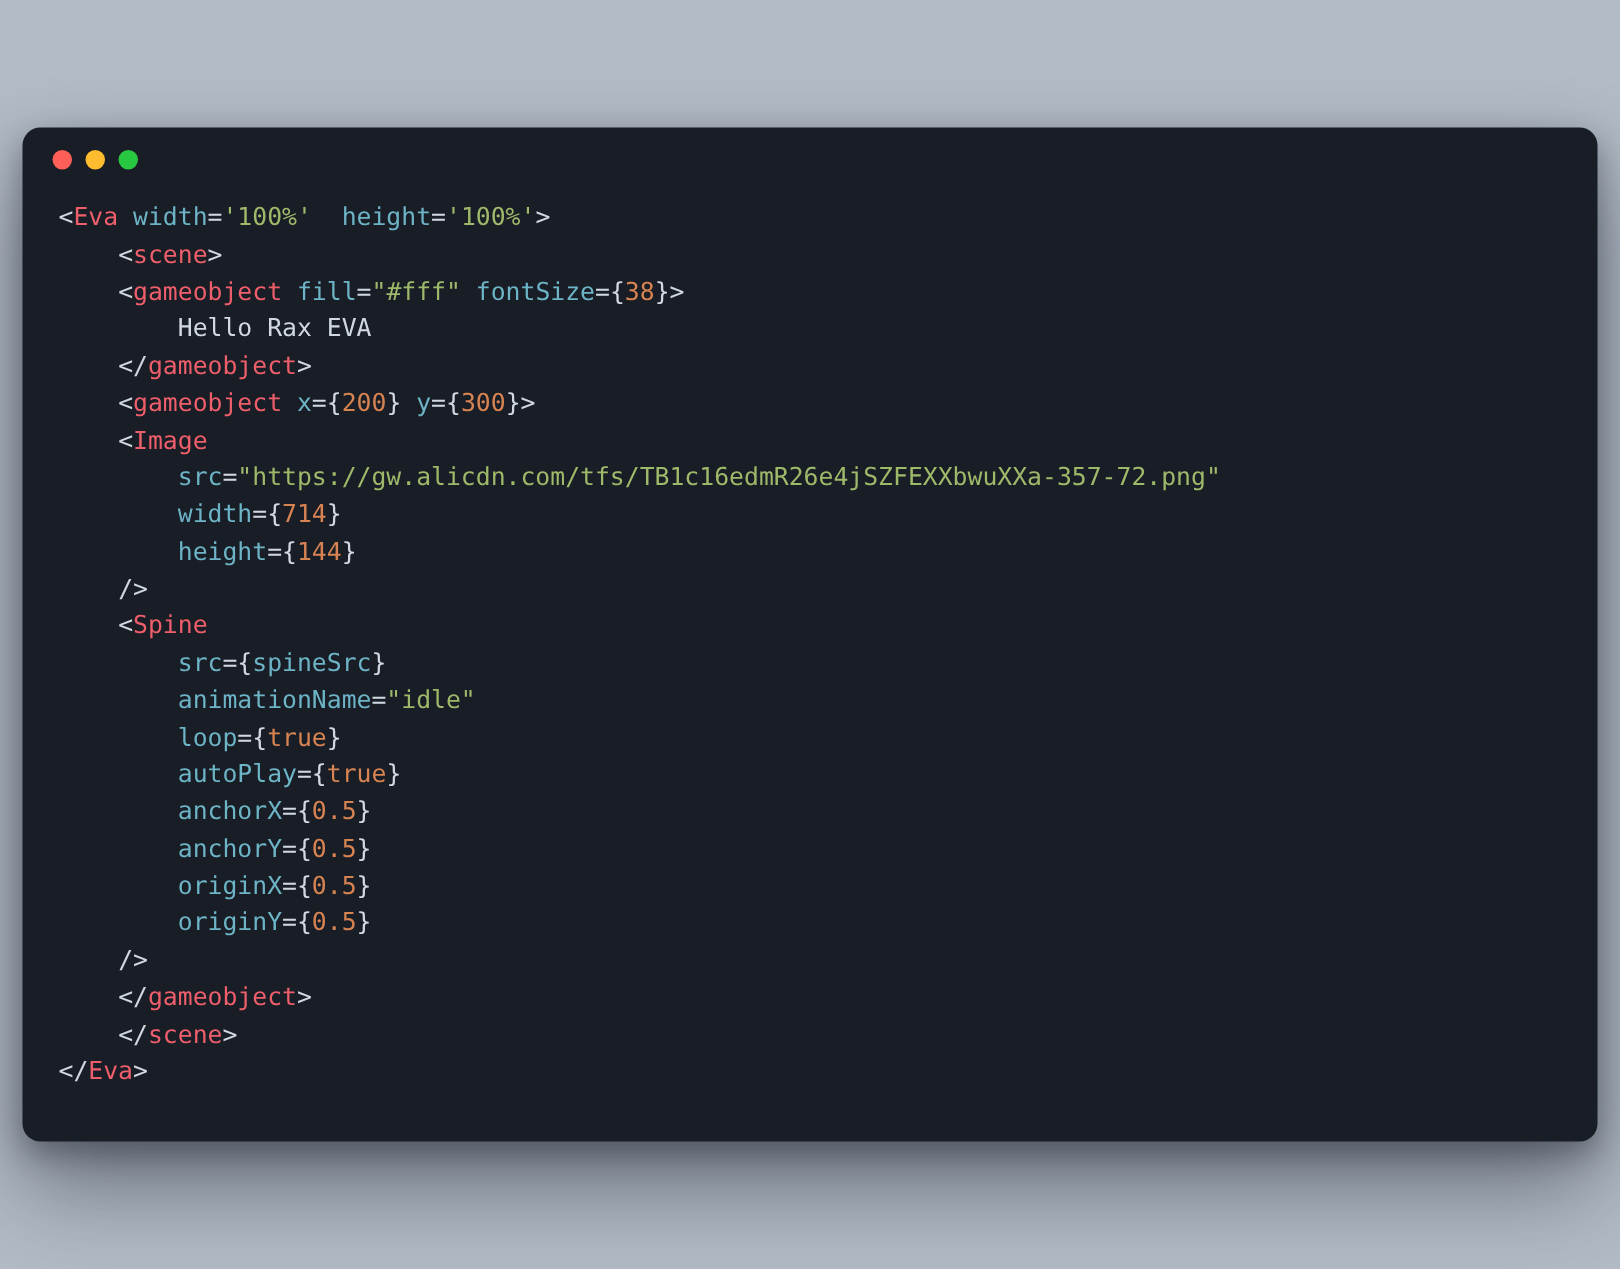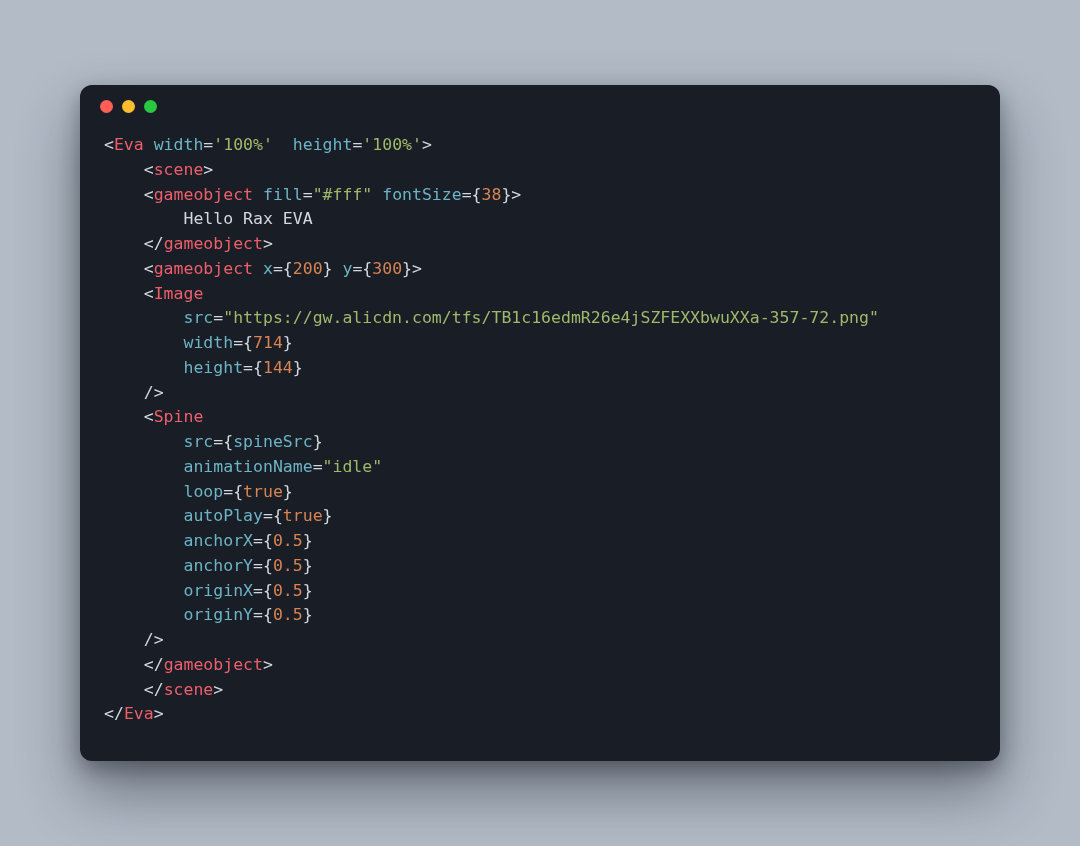--- a/index.html
+++ b/index.html
@@ -12,21 +12,21 @@
     font-family: "SF Mono", "Monaco", "Menlo", "Consolas", "DejaVu Sans Mono", monospace;
   }
   .stage {
     width: 1080px;
     height: 846px;
     display: flex;
     align-items: center;
     justify-content: center;
   }
   .window {
-    width: 920px;
+    width: 1050px;
     background: #191d26;
     border-radius: 12px;
     box-shadow: 0 30px 60px rgba(20,25,35,0.45), 0 8px 20px rgba(20,25,35,0.35);
     padding: 0 0 24px 0;
     overflow: hidden;
   }
   .titlebar {
     height: 42px;
     display: flex;
     align-items: center;

